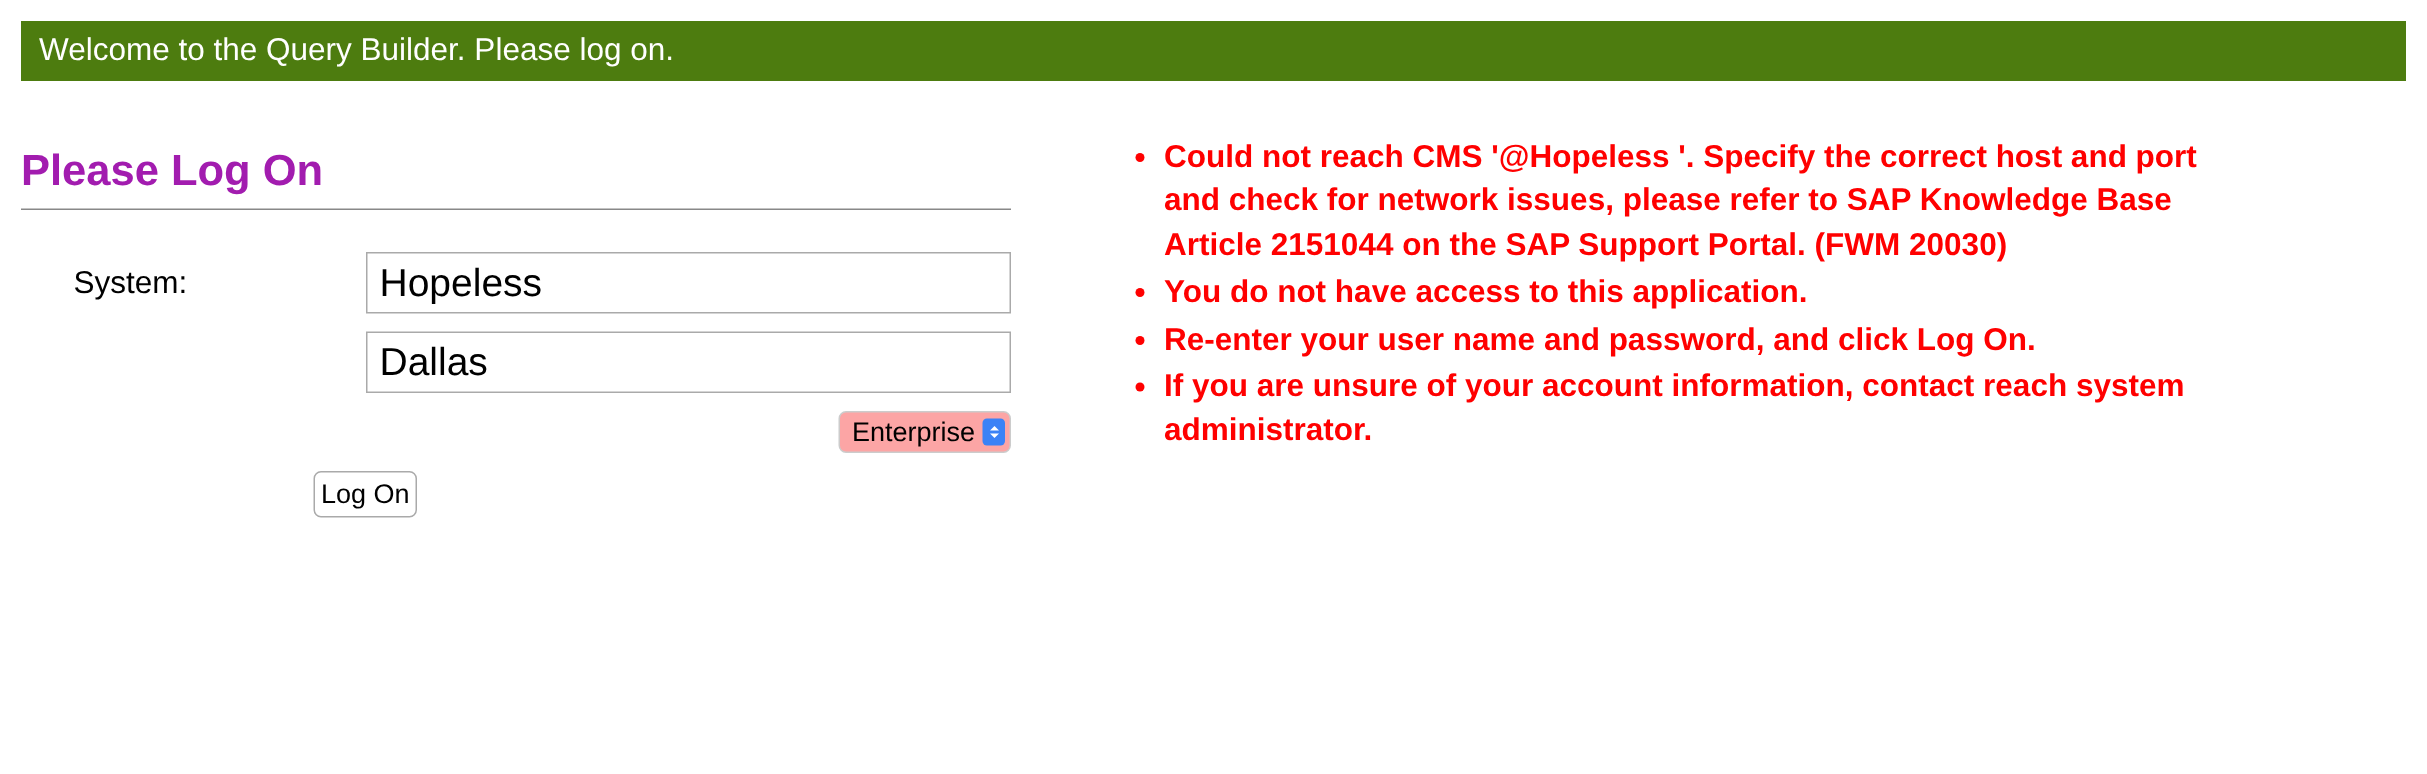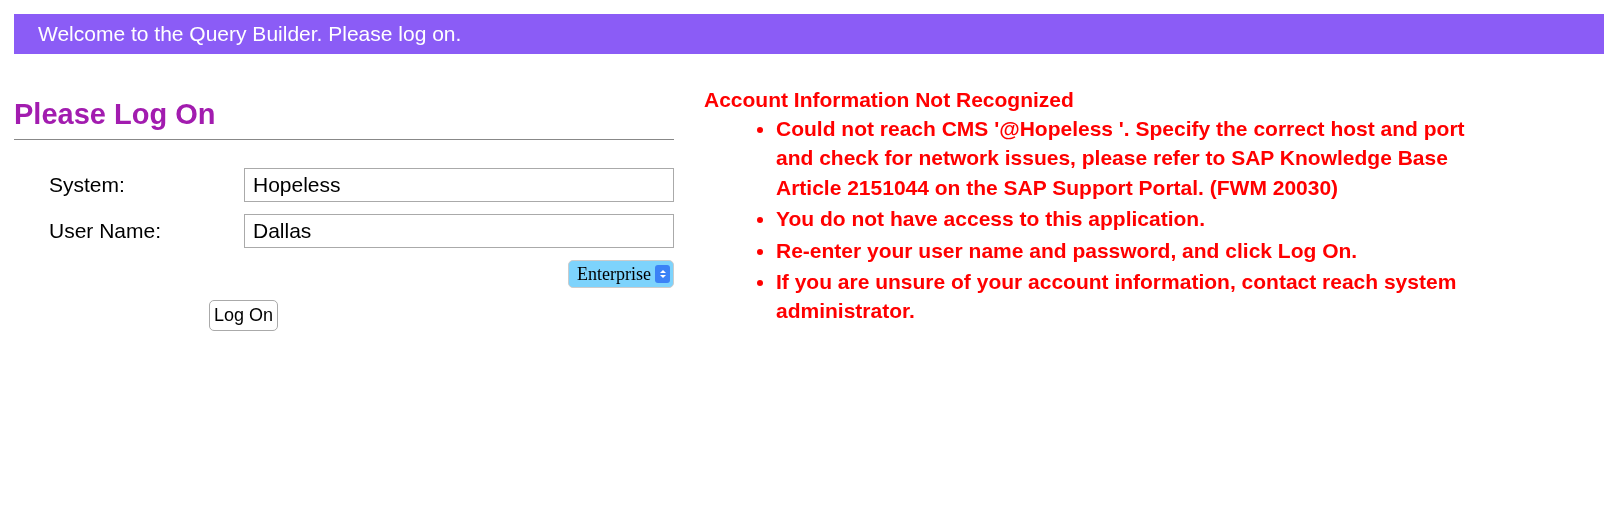--- a/index.html
+++ b/index.html
@@ -5,23 +5,23 @@
     * {
       box-sizing: border-box;
     }
     body {
       margin: 0;
       padding: 0;
       font-family: Verdana, Arial, sans-serif;
       background: #fff;
     }
     .banner {
-      background: #8b5cf6;
+      background: #4d7c0f;
       color: #fff;
-      padding: 8px 24px;
+      padding: 8px 12px;
       font-size: 21px;
       margin: 14px;
     }
     .content {
       display: flex;
       padding: 10px 14px;
       align-items: flex-start;
     }
     .left-col {
       width: 660px;
@@ -44,32 +44,32 @@
       margin-bottom: 12px;
       justify-content: flex-end;
     }
     .form-label {
       width: 195px;
       font-size: 21px;
       color: #000;
     }
     .form-input {
       width: 430px;
-      font-size: 21px;
+      font-size: 26px;
       padding: 4px 8px;
       border: 1px solid #aaa;
       font-family: Verdana, Arial, sans-serif;
     }
     .form-select {
       font-size: 18px;
       padding: 3px 22px 3px 8px;
       border: 1px solid #ccc;
       border-radius: 5px;
-      background: #7dd3fc;
-      font-family: Liberation Serif, serif;
+      background: #fca5a5;
+      font-family: Liberation Sans, sans-serif;
       appearance: none;
       position: relative;
     }
     .select-wrap {
       position: relative;
       display: inline-block;
     }
     .select-arrow {
       position: absolute;
       right: 4px;
@@ -147,41 +147,39 @@
   <div class="left-col">
     <h1 class="heading">Please Log On</h1>
     <hr class="divider">
 
     <div class="form-row">
       <div class="form-label">System:</div>
       <input type="text" class="form-input" value="Hopeless" style="">
     </div>
 
     <div class="form-row">
-      <div class="form-label">User Name:</div>
       <input type="text" class="form-input" value="Dallas" style="">
     </div>
 
 
     <div class="form-row">
       <div class="select-wrap">
         <select class="form-select">
           <option>Enterprise</option>
         </select>
         <span class="select-arrow"></span>
       </div>
     </div>
 
     <div class="button-row">
       <button class="logon-button">Log On</button>
     </div>
   </div>
 
   <div class="error-col">
-    <div class="error-title">Account Information Not Recognized</div>
     <ul class="error-list">
       <li>Could not reach CMS '@Hopeless                                      '. Specify the correct host and port and check for network issues, please refer to SAP Knowledge Base Article 2151044 on the SAP Support Portal. (FWM 20030)</li>
       <li>You do not have access to this application.</li>
       <li>Re-enter your user name and password, and click Log On.</li>
       <li>If you are unsure of your account information, contact reach system administrator.</li>
     </ul>
   </div>
 </div>
 
 </body></html>

